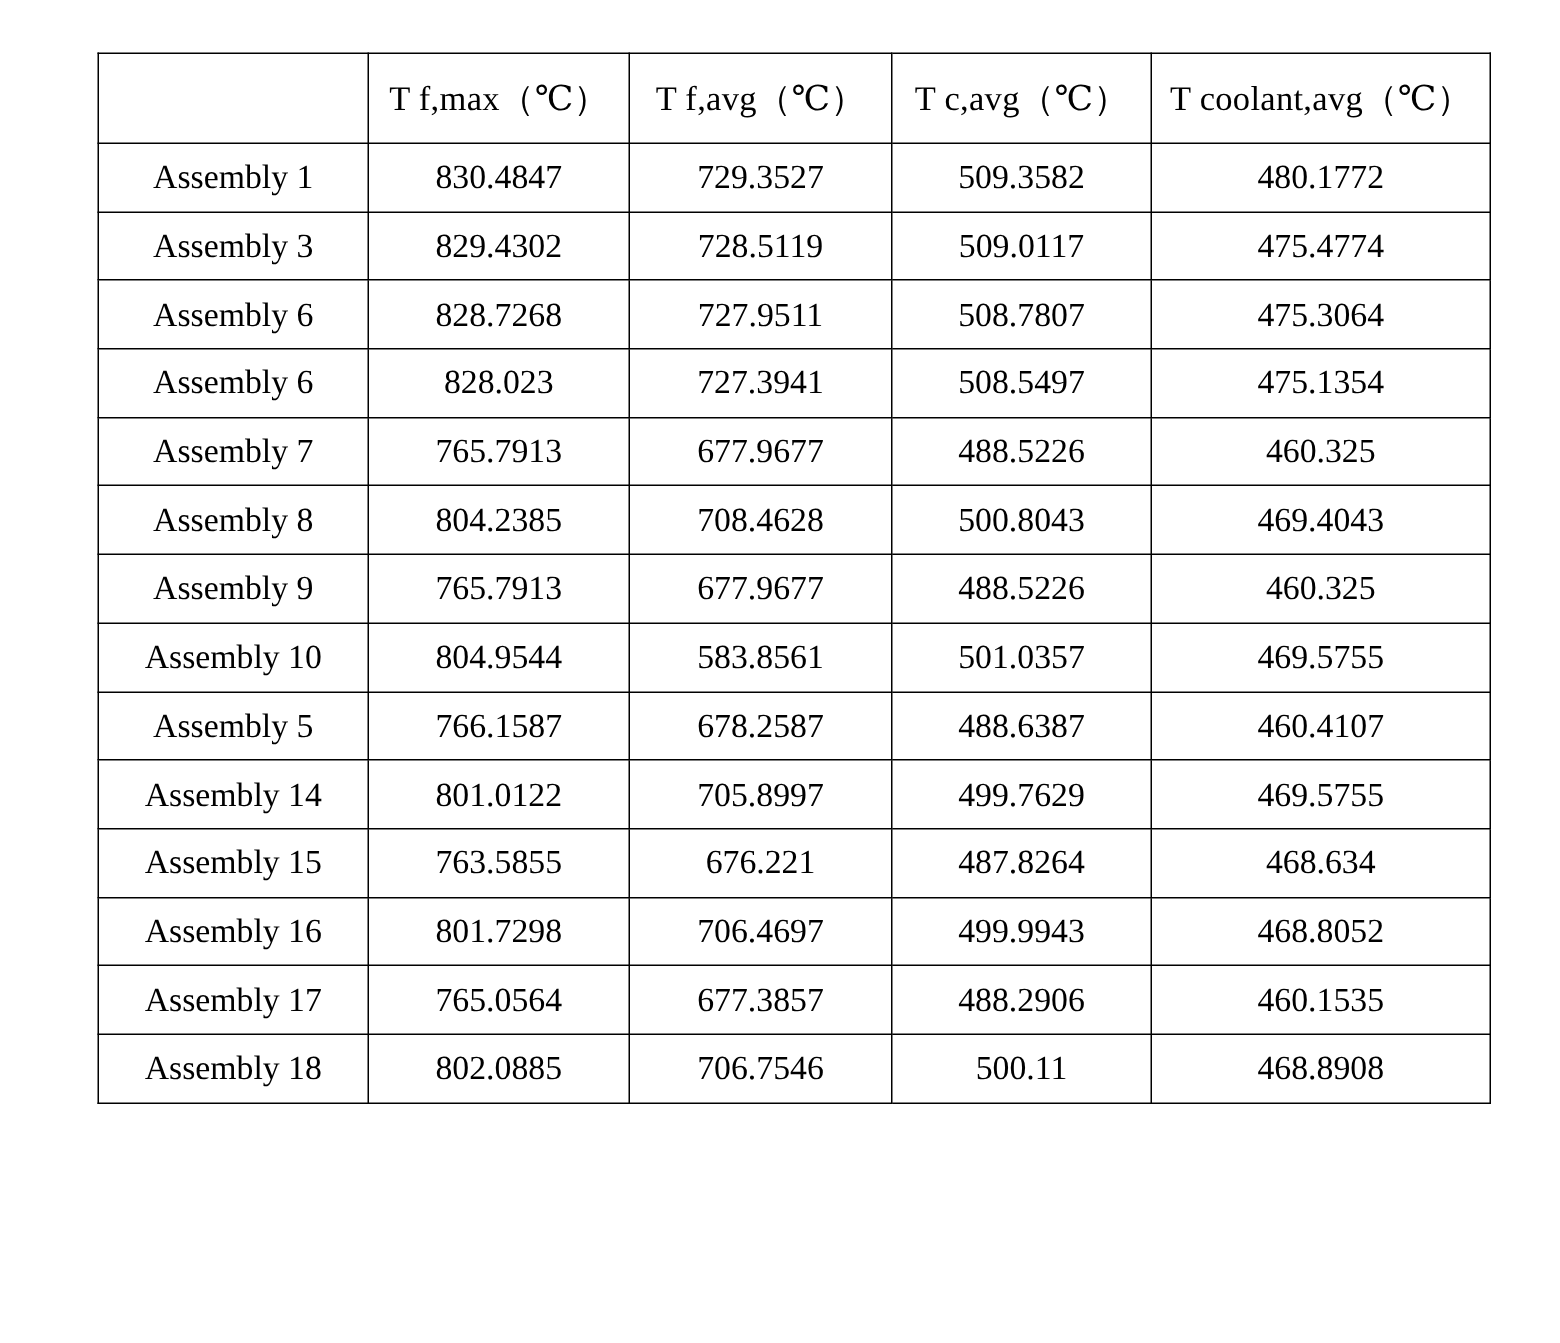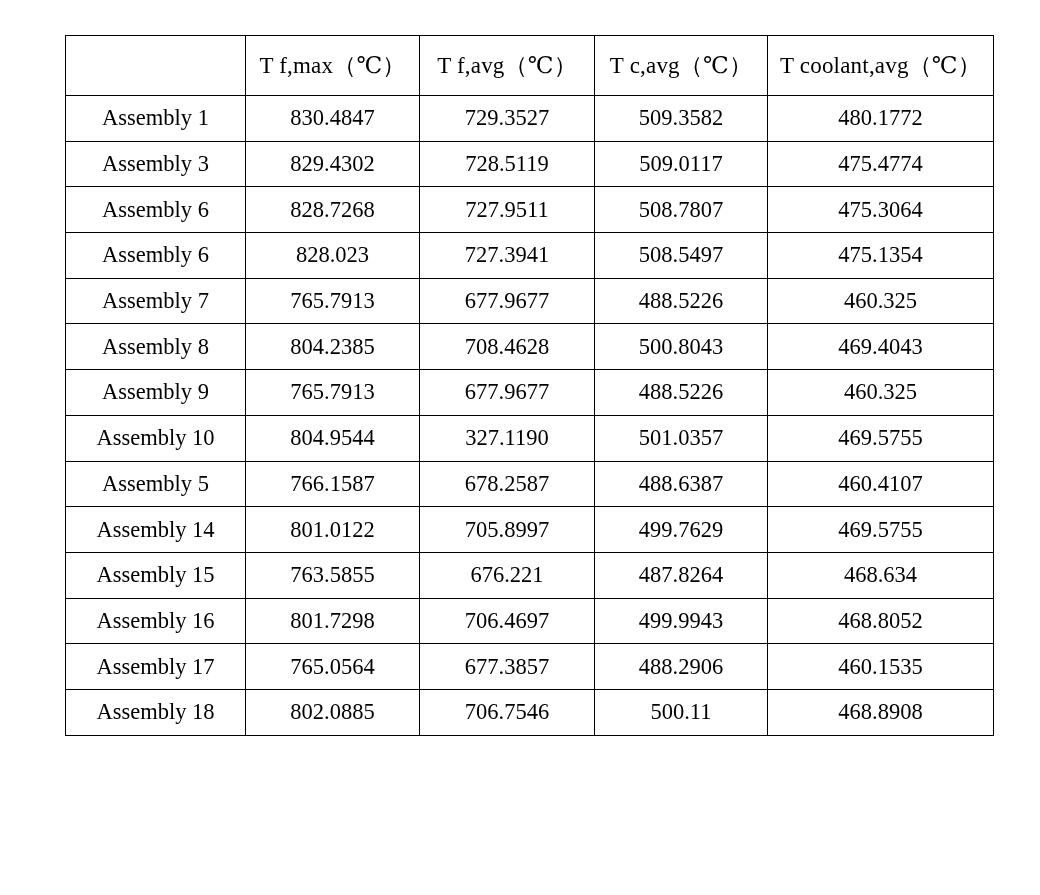--- a/index.html
+++ b/index.html
@@ -124,21 +124,21 @@
         <tr>
           <td class="rowhead">Assembly 9</td>
           <td>765.7913</td>
           <td>677.9677</td>
           <td>488.5226</td>
           <td>460.325</td>
         </tr>
         <tr>
           <td class="rowhead">Assembly 10</td>
           <td>804.9544</td>
-          <td>327.1190</td>
+          <td>583.8561</td>
           <td>501.0357</td>
           <td>469.5755</td>
         </tr>
         <tr>
           <td class="rowhead">Assembly 5</td>
           <td>766.1587</td>
           <td>678.2587</td>
           <td>488.6387</td>
           <td>460.4107</td>
         </tr>

